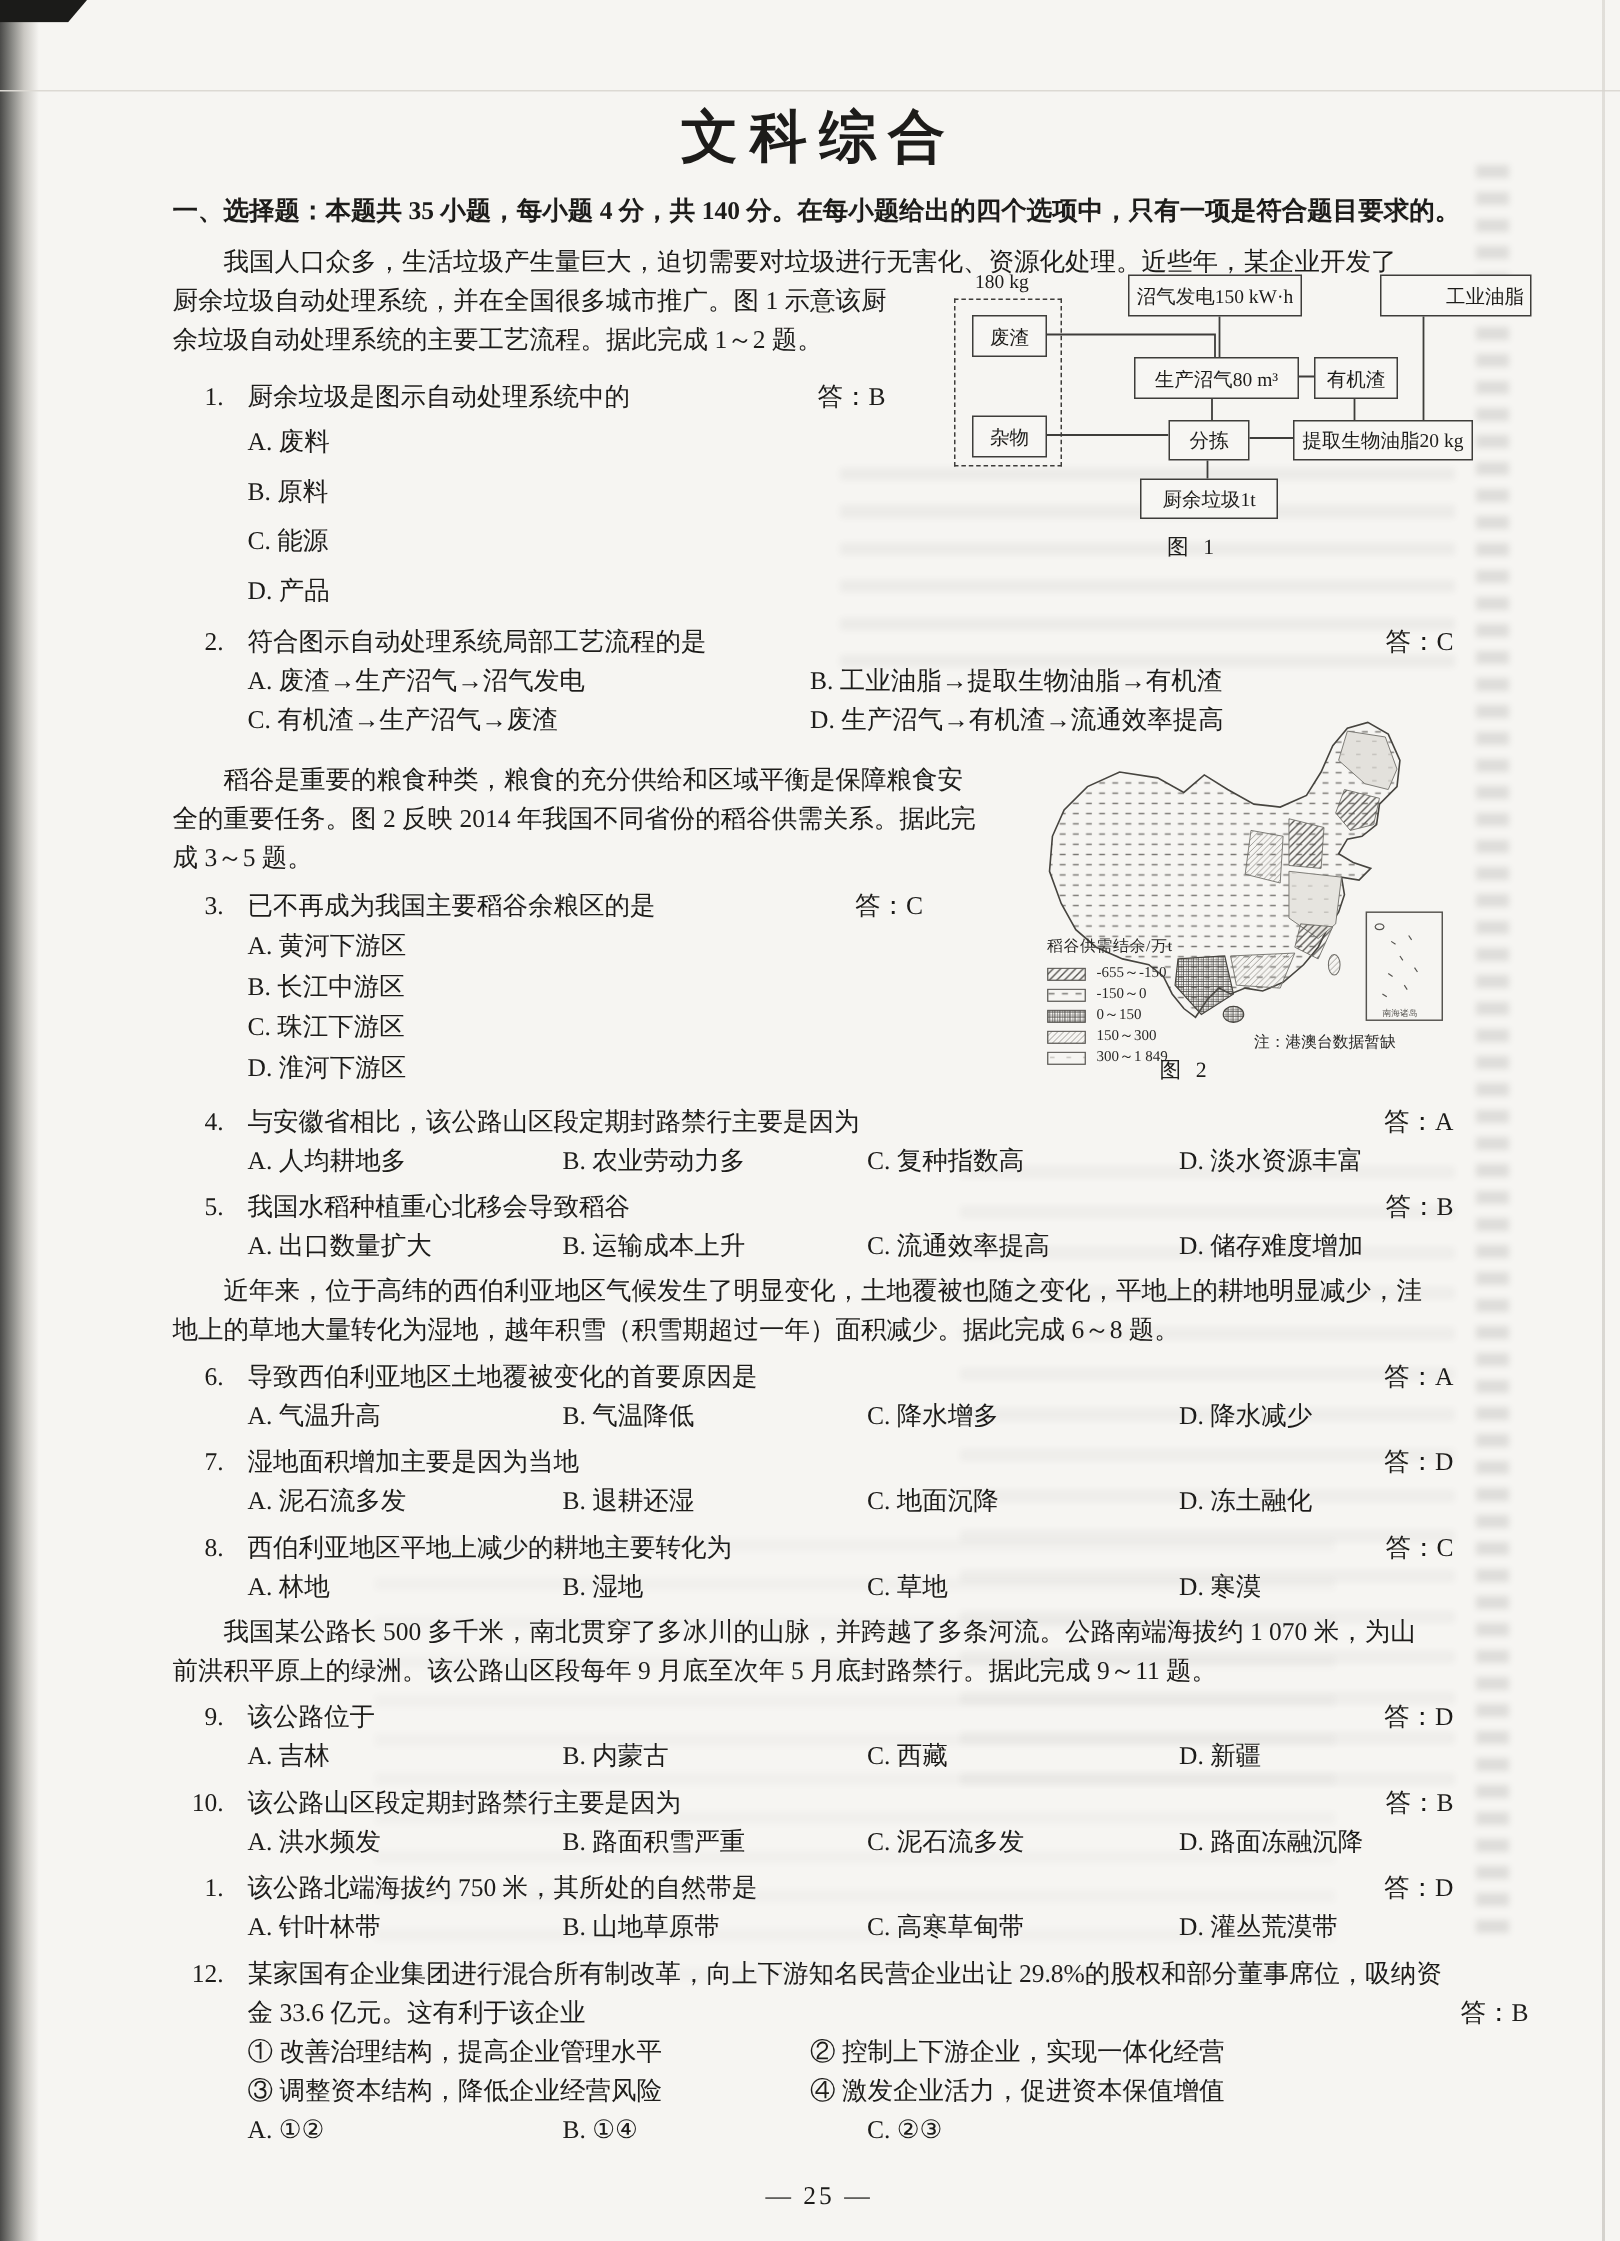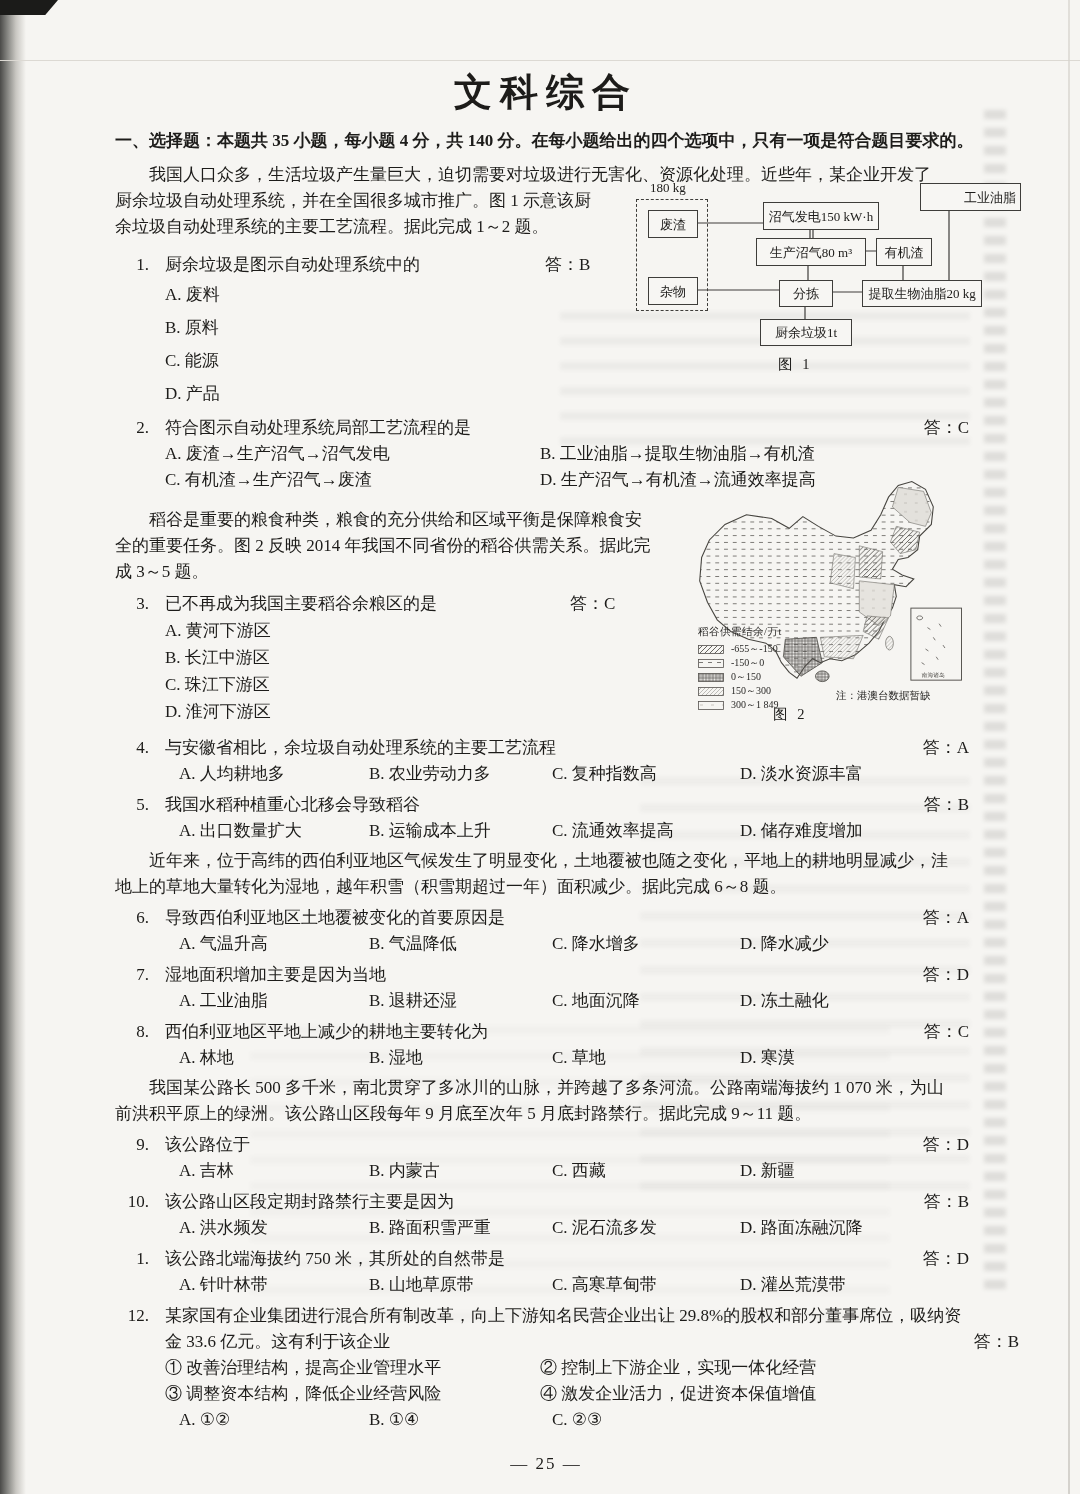--- a/index.html
+++ b/index.html
@@ -33,21 +33,21 @@
   .q{position:relative;margin-top:5px;}
   .qline{position:relative;white-space:nowrap;}
   .qnum{display:inline-block;width:34px;text-align:right;margin-right:16px;}
   .ans{position:absolute;top:0;white-space:nowrap;}
   .ans-mid-1{left:430px;}
   .ans-mid-3{left:455px;}
   .ans-right{right:8px;}
   .opt-stack .opt{margin-left:50px;white-space:nowrap;}
   .sp33 .opt{height:33px;line-height:33px;}
   .sp27 .opt{height:27px;line-height:27px;}
-  .row4{display:flex;margin-left:64px;white-space:nowrap;}
+  .row4{display:flex;margin-left:50px;white-space:nowrap;gap:20px;}
   .row4 .o1{width:190px;} .row4 .o2{width:183px;} .row4 .o3{width:188px;} .row4 .o4{flex:1;}
   .row2{display:flex;margin-left:50px;white-space:nowrap;}
   .row2 .h1{width:375px;} .row2 .h2{flex:1;}
 
   
   .fig1{position:absolute;left:628px;top:183px;width:354px;height:196px;z-index:4;font-size:13px;}
   .fig1 .fbox{position:absolute;border:1.3px solid #3e3d3a;background:#f7f6f3;display:flex;
     align-items:center;justify-content:center;white-space:nowrap;line-height:1;}
   .fig1 .dashbox{position:absolute;border:1.5px dashed #3e3d3a;background:transparent;}
   .fig1 .flabel{position:absolute;white-space:nowrap;}
@@ -97,21 +97,21 @@
   <div class="ghost ghost-c"></div>
 
   <div class="fig1">
     <svg width="354" height="196" viewBox="0 0 354 196">
       <path d="M68,40 H182 V55 M185,26 V55 M236,68 H248 M275,81 V97 M321,26 V97 M68,107 H151 M203,109 H234 M180,81 V97 M177,122 V140" fill="none" stroke="#3e3d3a" stroke-width="1.2"></path>
     </svg>
     <span class="flabel" style="left:22px;top:-3px;">180 kg</span>
     <div class="dashbox" style="left:8px;top:16px;width:70px;height:110px;"></div>
     <div class="fbox" style="left:20px;top:27px;width:48px;height:26px;">废渣</div>
     <div class="fbox" style="left:20px;top:94px;width:48px;height:26px;">杂物</div>
-    <div class="fbox" style="left:135px;top:0px;width:114px;height:26px;margin-top:19px;">沼气发电150 kW·h</div>
+    <div class="fbox" style="left:124px;top:0px;width:114px;height:26px;">沼气发电150 kW·h</div>
     <div class="fbox" style="left:292px;top:0px;width:60px;height:26px;padding-left:39px;">工业油脂</div>
     <div class="fbox" style="left:128px;top:55px;width:108px;height:26px;">生产沼气80 m³</div>
     <div class="fbox" style="left:248px;top:55px;width:54px;height:26px;">有机渣</div>
     <div class="fbox" style="left:151px;top:97px;width:52px;height:25px;">分拣</div>
     <div class="fbox" style="left:234px;top:97px;width:118px;height:25px;">提取生物油脂20 kg</div>
     <div class="fbox" style="left:132px;top:136px;width:90px;height:25px;">厨余垃圾1t</div>
     <div class="figcap" style="left:150px;top:172px;">图 1</div>
   </div>
 
   <div class="content">
@@ -226,21 +226,21 @@
           <div class="opt">A. 黄河下游区</div>
           <div class="opt">B. 长江中游区</div>
           <div class="opt">C. 珠江下游区</div>
           <div class="opt">D. 淮河下游区</div>
         </div>
       </div>
     </div>
 
     <div class="q" style="margin-top:10px;">
       <div class="qline">
-        <span class="qnum">4.</span><span>与安徽省相比，余垃圾自动处理系统的主要工艺流程</span>
+        <span class="qnum">4.</span><span>与安徽省相比，该公路山区段定期封路禁行主要是因为</span>
         <span class="ans ans-right">答：A</span>
       </div>
       <div class="row4">
         <span class="o1">A. 人均耕地多</span>
         <span class="o2">B. 农业劳动力多</span>
         <span class="o3">C. 复种指数高</span>
         <span class="o4">D. 淡水资源丰富</span>
       </div>
     </div>
 
@@ -274,21 +274,21 @@
         <span class="o4">D. 降水减少</span>
       </div>
     </div>
 
     <div class="q">
       <div class="qline">
         <span class="qnum">7.</span><span>湿地面积增加主要是因为当地</span>
         <span class="ans ans-right">答：D</span>
       </div>
       <div class="row4">
-        <span class="o1">A. 工业油脂</span>
+        <span class="o1">A. 泥石流多发</span>
         <span class="o2">B. 退耕还湿</span>
         <span class="o3">C. 地面沉降</span>
         <span class="o4">D. 冻土融化</span>
       </div>
     </div>
 
     <div class="q">
       <div class="qline">
         <span class="qnum">8.</span><span>西伯利亚地区平地上减少的耕地主要转化为</span>
         <span class="ans ans-right">答：C</span>

